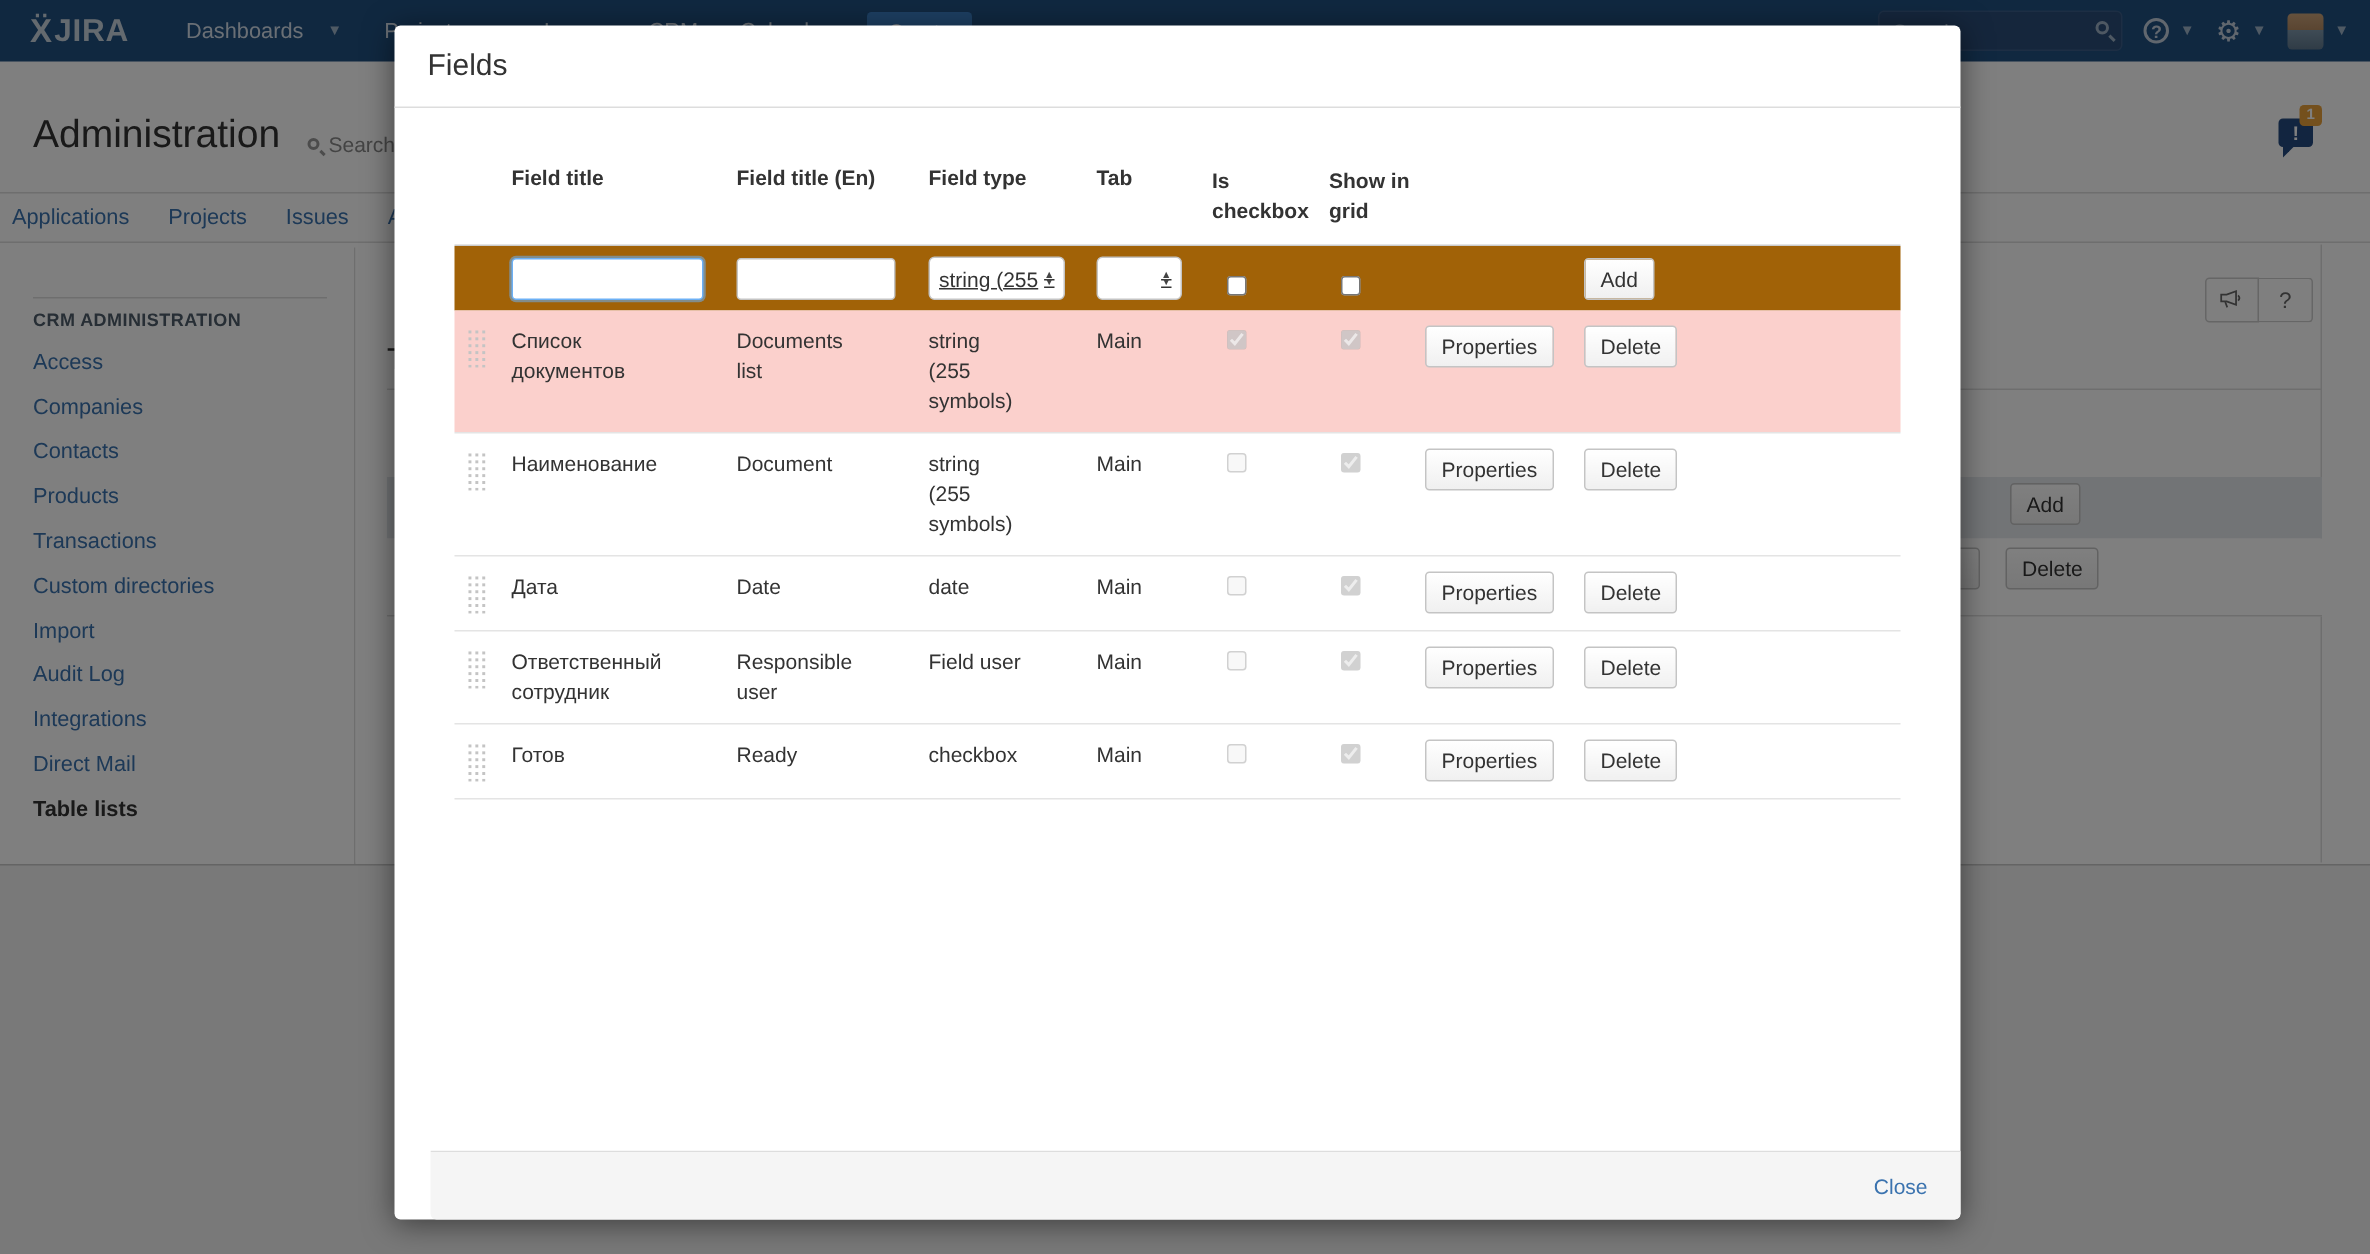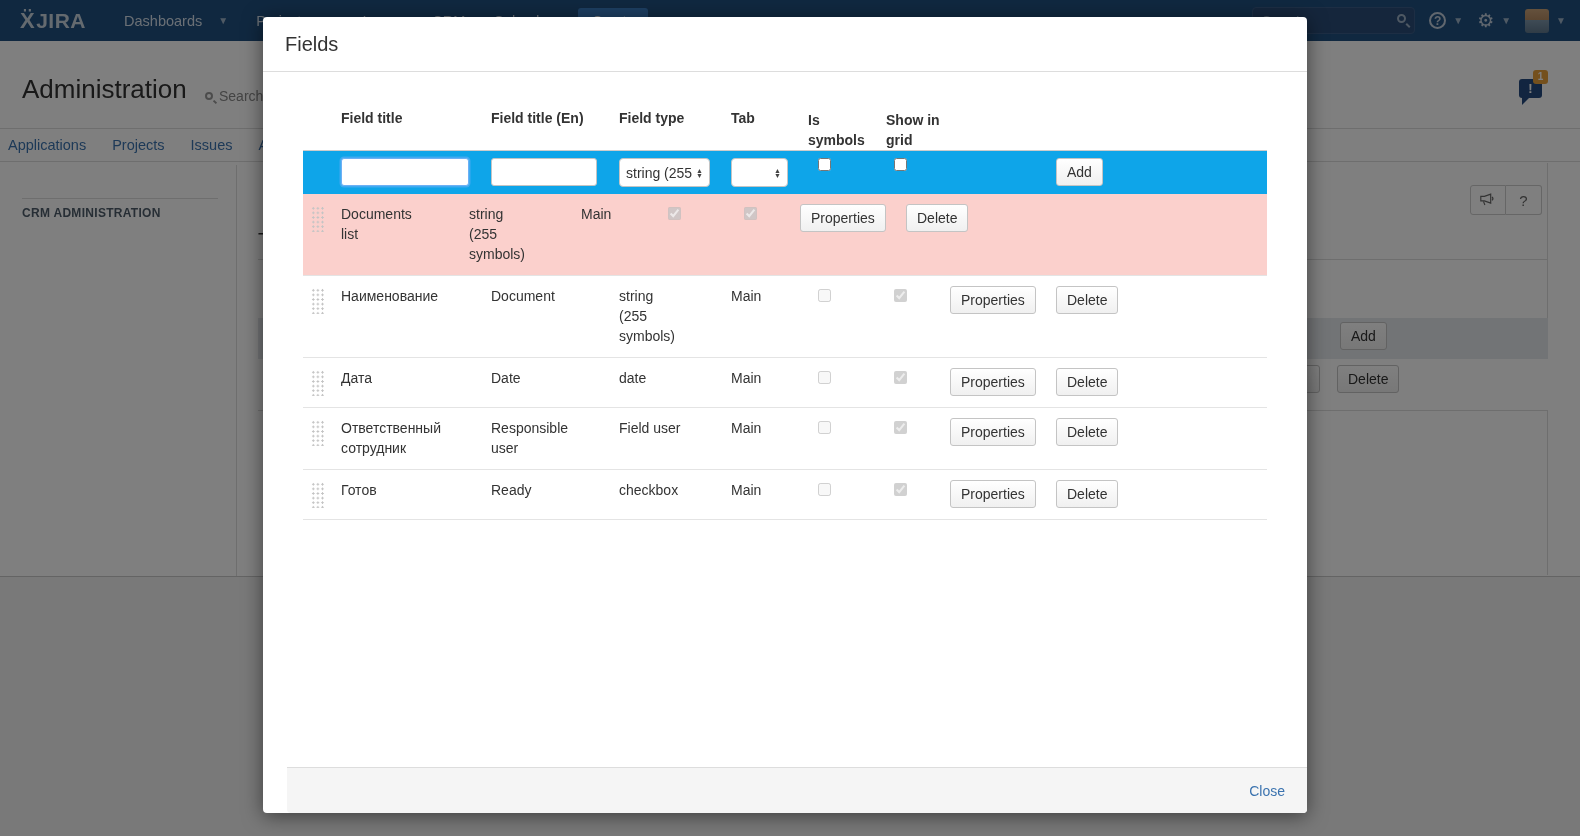--- a/index.html
+++ b/index.html
@@ -81,24 +81,24 @@
   .frow { display:flex; align-items:flex-start; }
   .c-handle { width:38px; }
   .c-title  { width:150px; }
   .c-en     { width:128px; }
   .c-type   { width:112px; }
   .c-tab    { width:75px; }
   .c-req    { width:78px; padding-left:12px; }
   .c-grid   { width:66px; padding-left:10px; }
   .c-props  { width:106px; }
   .c-act    { flex:1; }
-  .fhead { font-weight:bold; color:#333; border-bottom:1px solid #ccc; }
+  .fhead { font-weight:bold; color:#333; padding-bottom:13px; border-bottom:1px solid #ccc; }
   .fhead .c-req, .fhead .c-grid { padding-left:2px; }
   .fhead .hl { max-width:62px; line-height:20px; }
-  .newrow { background:#0ea5e9; padding:7px 0; display:flex; align-items:flex-start; }
+  .newrow { background:#a16207; padding:7px 0; display:flex; align-items:flex-end;text-decoration:underline; }
   .txt-input { height:28px; border:1px solid #c4c4c4; border-radius:3px; background:#fff; font-family:"Liberation Sans", sans-serif; font-size:14px; padding:0 6px; outline:none; }
   .txt-input.focused { border:1px solid #6cb0f5; box-shadow:0 0 0 1.5px rgba(108,176,245,.55); }
   .in-title { width:128px; }
   .in-en { width:106px; }
   .fake-select { height:29px; background:#fff; border:1px solid #c4c4c4; border-radius:4px; display:flex; align-items:center; justify-content:space-between; padding:0 6px; cursor:pointer; }
   .sel-type { width:91px; }
   .sel-tab { width:57px; }
   .sel-arrows { display:flex; flex-direction:column; line-height:5px; font-size:7px; color:#444; }
   .drow { padding:10px 0 11px 0; border-top:1px solid #e4e4e4; }
   .drow.first { border-top:none; }
@@ -179,20 +179,33 @@
 <div class="tabs-bar">
   <span class="tab-link">Applications</span>
   <span class="tab-link">Projects</span>
   <span class="tab-link">Issues</span>
   <span class="tab-link">Add-ons</span>
 </div>
 
 <div class="sidebar">
   <div class="sidebar-rule"></div>
   <div class="sidebar-section">CRM ADMINISTRATION</div>
+  <div class="sidebar-list" id="sidebar-list">
+      <div class="sidebar-item">Access</div>
+      <div class="sidebar-item">Companies</div>
+      <div class="sidebar-item">Contacts</div>
+      <div class="sidebar-item">Products</div>
+      <div class="sidebar-item">Transactions</div>
+      <div class="sidebar-item">Custom directories</div>
+      <div class="sidebar-item">Import</div>
+      <div class="sidebar-item">Audit Log</div>
+      <div class="sidebar-item">Integrations</div>
+      <div class="sidebar-item">Direct Mail</div>
+      <div class="sidebar-item active">Table lists</div>
+    </div>
 </div>
 
 <div class="content">
   <div class="help-group">
     <span class="hg-btn">
       <svg class="mega-svg" viewBox="0 0 20 15">
         <path d="M13 1 L13 11 L6 8.5 L2 8.5 L2 3.5 L6 3.5 Z" fill="none" stroke="#666" stroke-width="1.3"></path>
         <path d="M14.5 4 Q16.5 6 14.5 8" fill="none" stroke="#666" stroke-width="1.3"></path>
         <path d="M5 9 L6.5 13" fill="none" stroke="#666" stroke-width="1.3"></path>
       </svg>
@@ -219,21 +232,21 @@
   <div class="modal-body">
     <div class="ftable">
 
       <div class="frow fhead">
         <div class="c-handle"></div>
         <div class="c-title">Field title</div>
         <div class="c-en">Field title (En)</div>
         <div class="c-type">Field type</div>
         <div class="c-tab">Tab</div>
         <div class="c-req">
-            <div class="hl">Is symbols</div>
+            <div class="hl">Is checkbox</div>
           </div>
         <div class="c-grid">
             <div class="hl">Show in grid</div>
           </div>
         <div class="c-props"></div>
         <div class="c-act"></div>
       </div>
 
       <div class="frow newrow">
         <div class="c-handle"></div>
@@ -261,20 +274,23 @@
         <div class="c-grid"><input type="checkbox" style=""></div>
         <div class="c-props"></div>
         <div class="c-act"><button class="aui-btn">Add</button></div>
       </div>
 
       <div id="rows-container">
   <div class="frow drow highlight first">
     <div class="c-handle">
               <div class="drag-dots"></div>
             </div>
+    <div class="c-title">
+              <div class="cell-txt">Список документов</div>
+            </div>
     <div class="c-en">
               <div class="cell-txt">Documents list</div>
             </div>
     <div class="c-type">
               <div class="cell-txt">string (255 symbols)</div>
             </div>
     <div class="c-tab">
               <div class="cell-txt">Main</div>
             </div>
     <div class="c-req"><input type="checkbox" disabled="" checked="" style=""></div>

